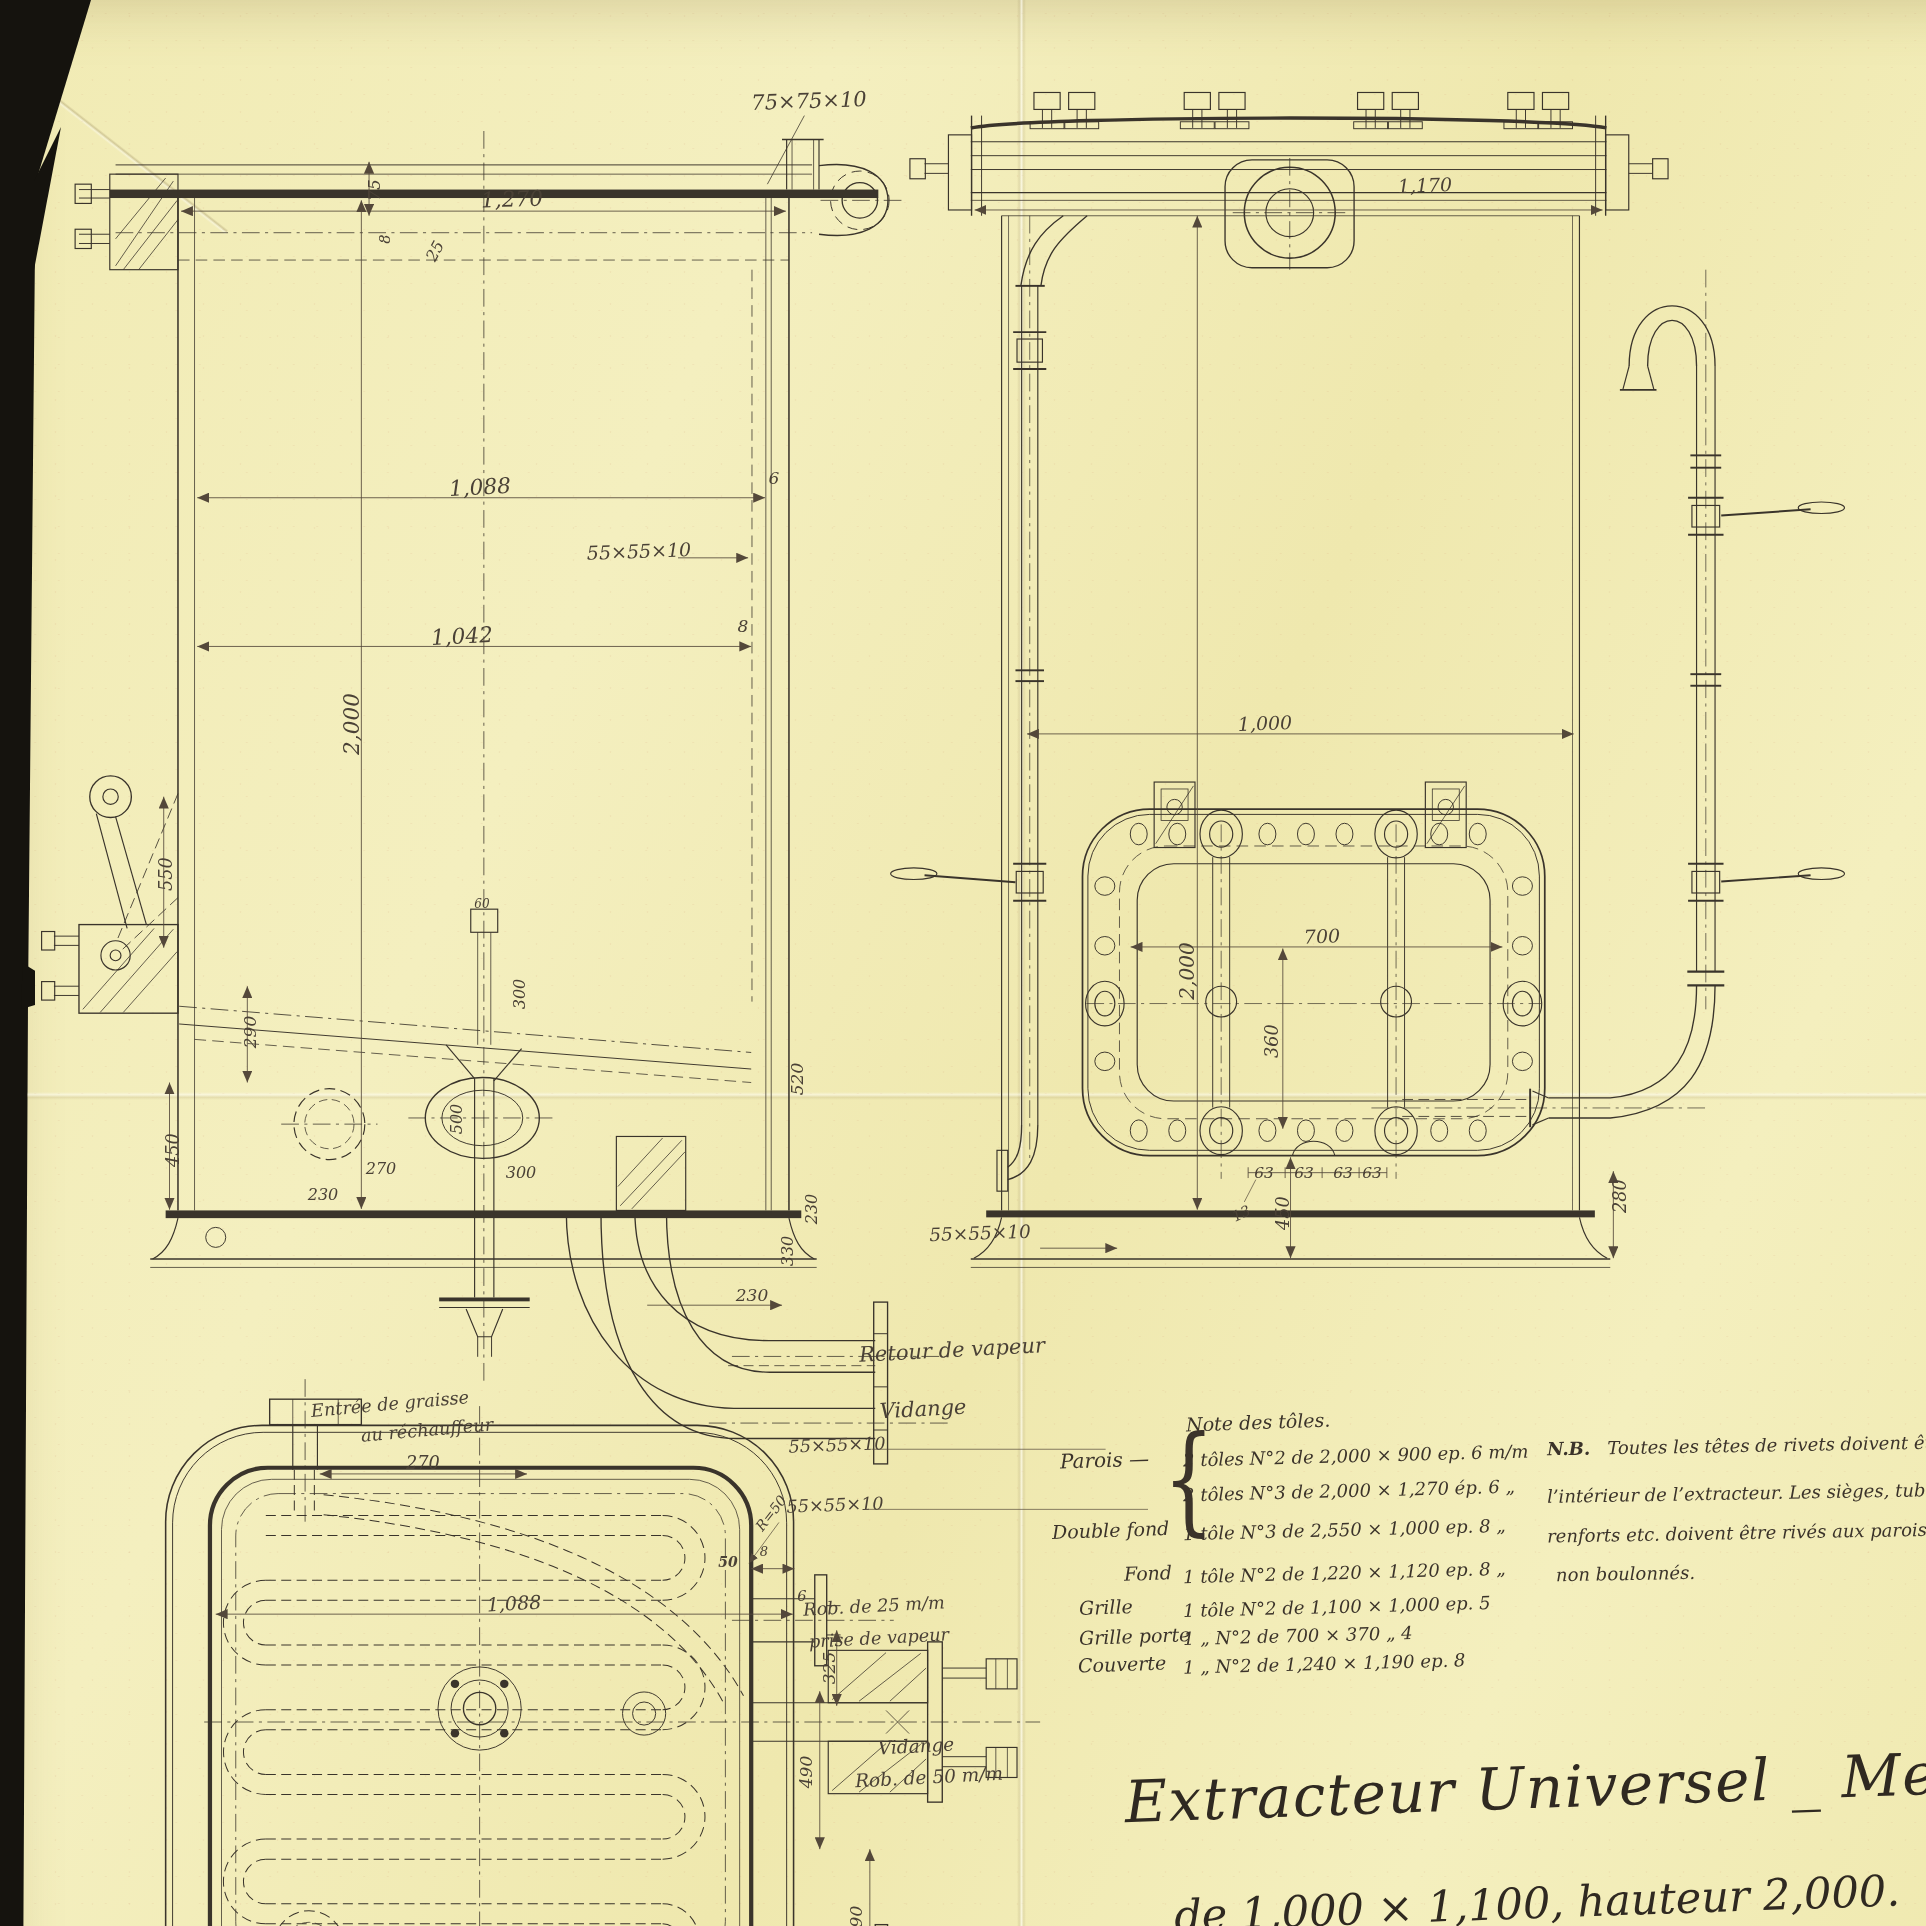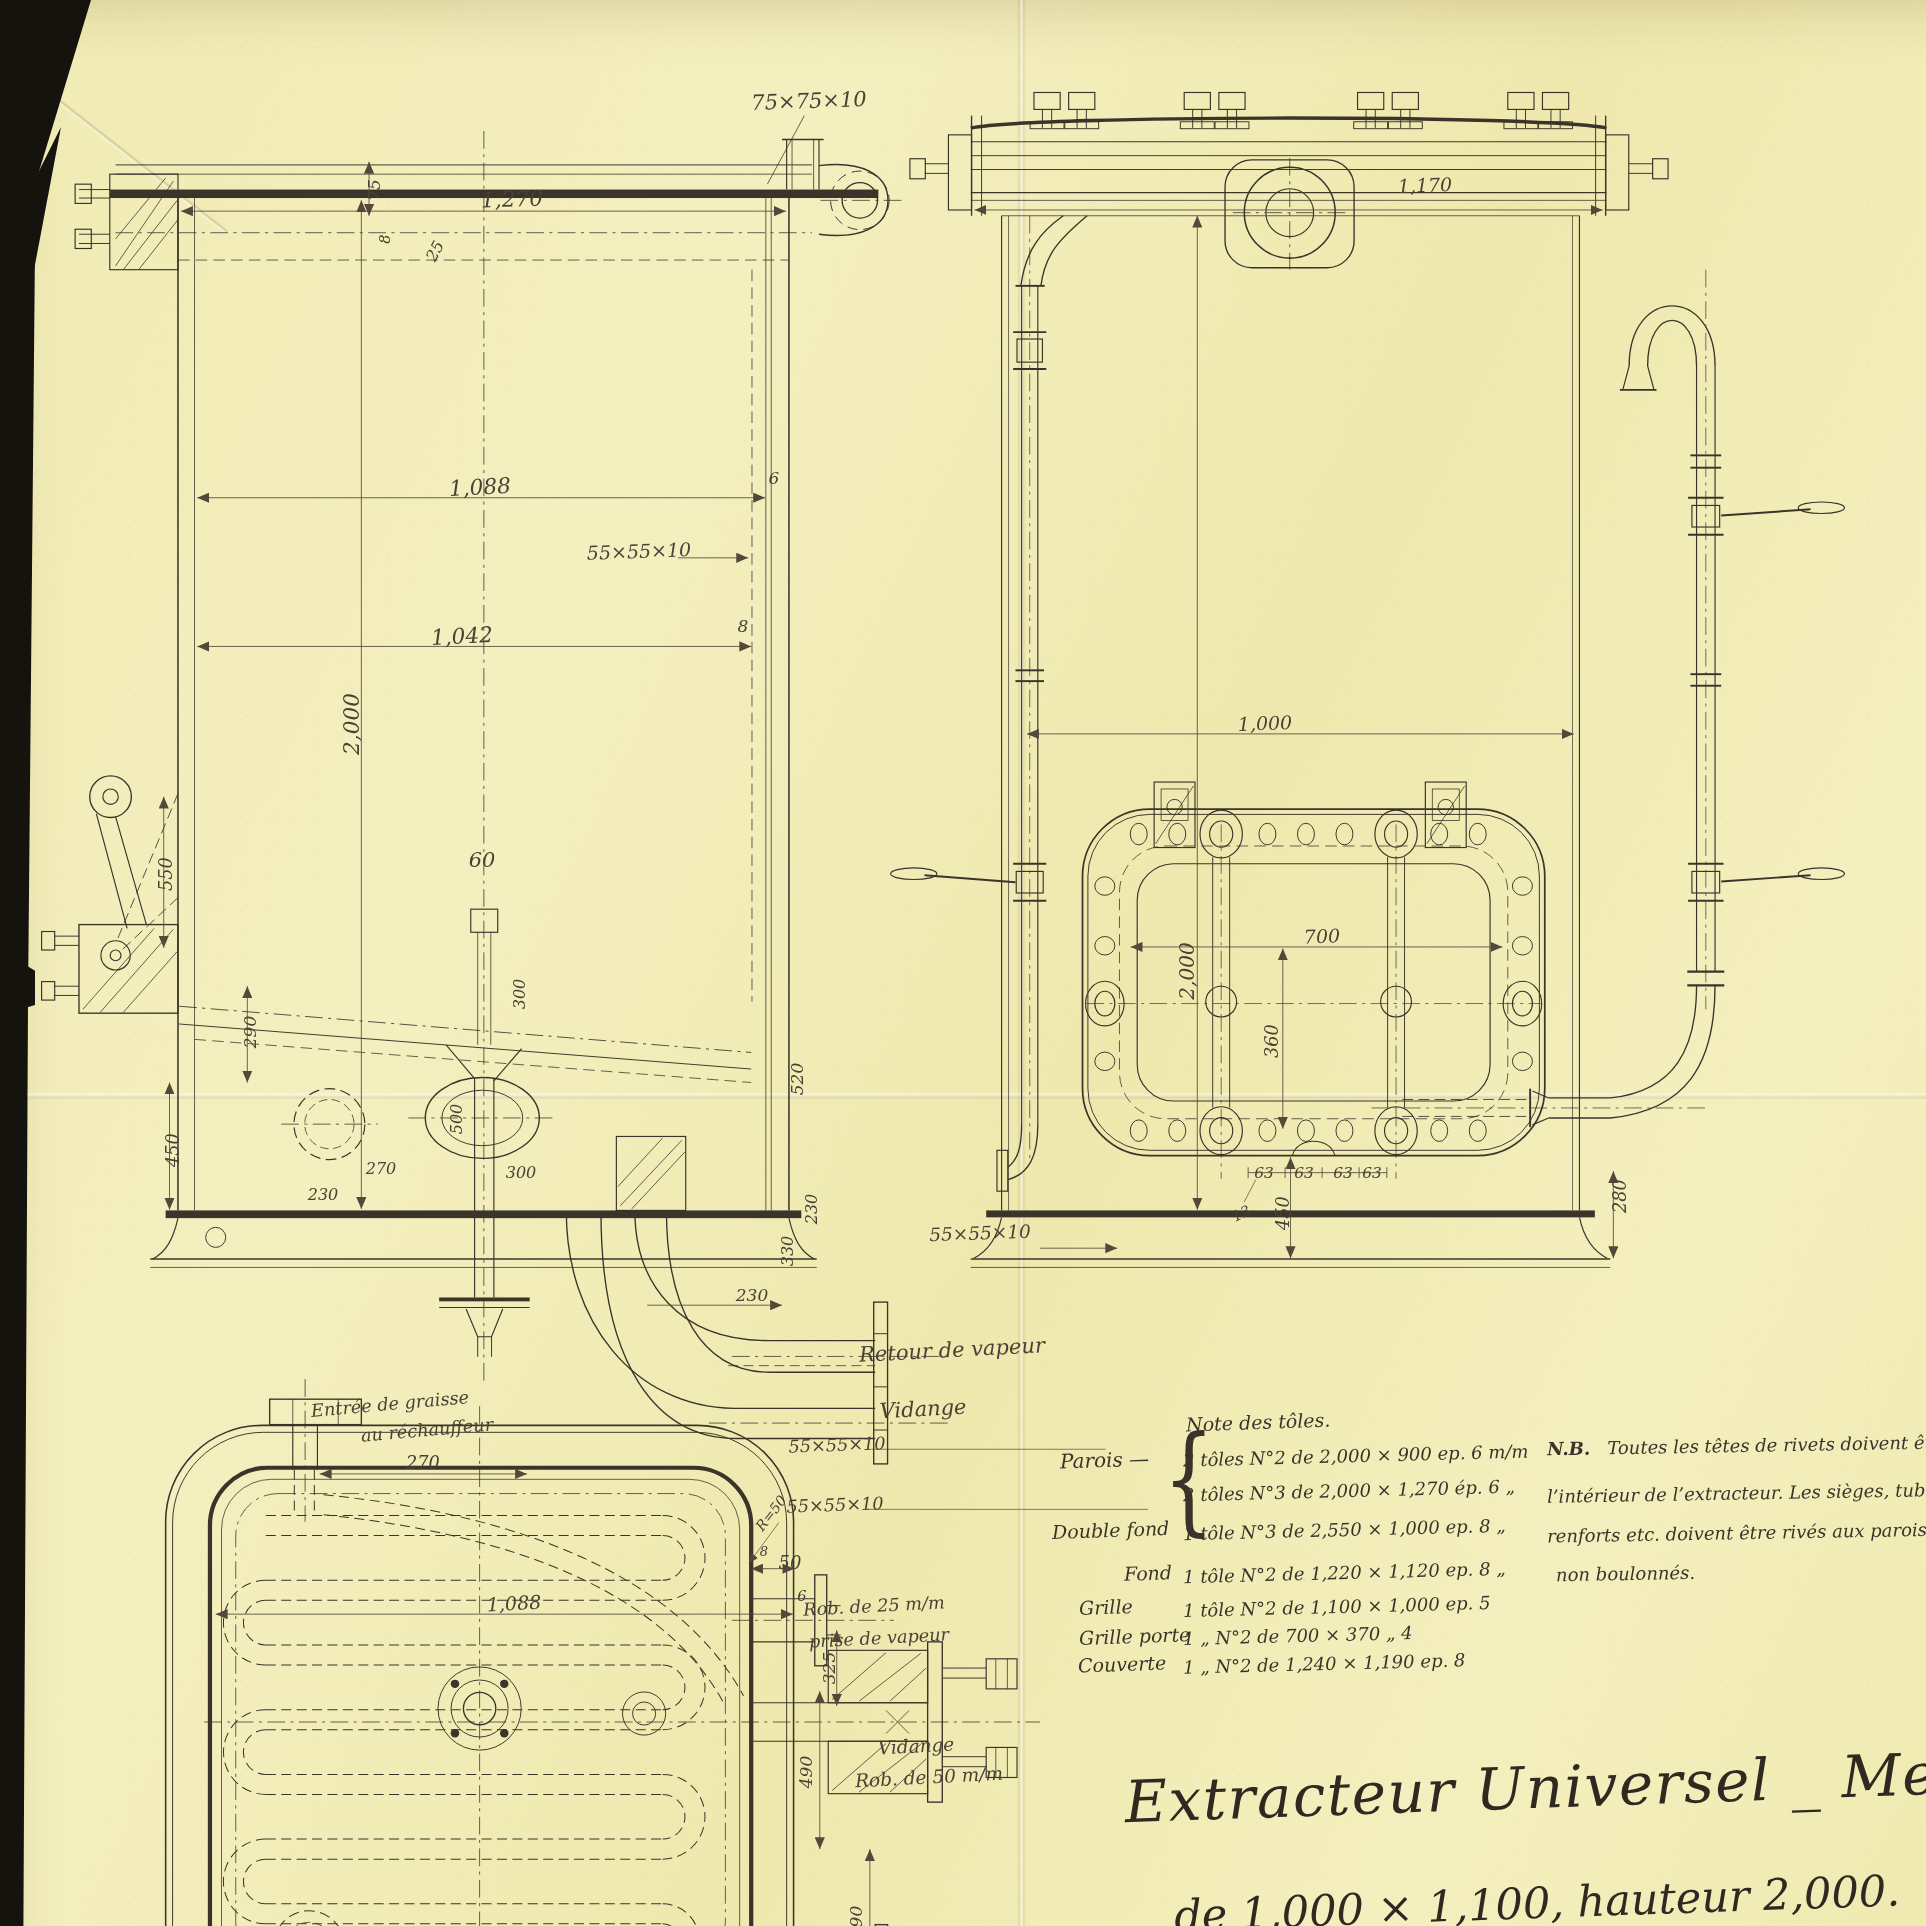--- a/index.html
+++ b/index.html
@@ -516,21 +516,21 @@
     <span class="ann" style="left: 512px; top: 199px; font-size: 21.6px; transform: translate(-50%, -50%) rotate(-2deg);">1,270</span>
     <span class="ann" style="left: 480px; top: 487px; font-size: 21.6px; transform: translate(-50%, -50%) rotate(-3deg);">1,088</span>
     <span class="ann" style="left: 774px; top: 478px; font-size: 17px; transform: translate(-50%, -50%) rotate(0deg);">6</span>
     <span class="ann" style="left: 639px; top: 551px; font-size: 19px; transform: translate(-50%, -50%) rotate(-2deg);">55×55×10</span>
     <span class="ann" style="left: 462px; top: 636px; font-size: 21.6px; transform: translate(-50%, -50%) rotate(-3deg);">1,042</span>
     <span class="ann" style="left: 743px; top: 626px; font-size: 17px; transform: translate(-50%, -50%) rotate(0deg);">8</span>
     <span class="ann" style="left: 351px; top: 724px; font-size: 21.6px; transform: translate(-50%, -50%) rotate(-90deg);">2,000</span>
     <span class="ann" style="left: 166px; top: 874px; font-size: 17.7px; transform: translate(-50%, -50%) rotate(-90deg);">550</span>
     <span class="ann" style="left: 250px; top: 1032px; font-size: 17px; transform: translate(-50%, -50%) rotate(-90deg);">290</span>
     <span class="ann" style="left: 173px; top: 1150px; font-size: 17.7px; transform: translate(-50%, -50%) rotate(-90deg);">450</span>
-    <span class="ann" style="left: 482px; top: 860px; font-size: 21px; transform: translate(-50%, -50%) rotate(0deg); font-style: italic;">60</span>
+    <span class="ann" style="left: 482px; top: 904px; font-size: 12px; transform: translate(-50%, -50%) rotate(0deg); font-style: italic;">60</span>
     <span class="ann" style="left: 519px; top: 994px; font-size: 16px; transform: translate(-50%, -50%) rotate(-90deg);">300</span>
     <span class="ann" style="left: 456px; top: 1119px; font-size: 16px; transform: translate(-50%, -50%) rotate(-90deg);">500</span>
     <span class="ann" style="left: 381px; top: 1168px; font-size: 16px; transform: translate(-50%, -50%) rotate(0deg);">270</span>
     <span class="ann" style="left: 323px; top: 1194px; font-size: 16px; transform: translate(-50%, -50%) rotate(0deg);">230</span>
     <span class="ann" style="left: 521px; top: 1172px; font-size: 16px; transform: translate(-50%, -50%) rotate(0deg);">300</span>
     <span class="ann" style="left: 797px; top: 1079px; font-size: 17px; transform: translate(-50%, -50%) rotate(-90deg);">520</span>
     <span class="ann" style="left: 811px; top: 1209px; font-size: 16px; transform: translate(-50%, -50%) rotate(-90deg);">230</span>
     <span class="ann" style="left: 787px; top: 1251px; font-size: 16px; transform: translate(-50%, -50%) rotate(-90deg);">330</span>
     <span class="ann" style="left: 752px; top: 1295px; font-size: 17px; transform: translate(-50%, -50%) rotate(0deg);">230</span>
     <span class="ann" style="left: 952px; top: 1350px; font-size: 21px; transform: translate(-50%, -50%) rotate(-3deg);">Retour de vapeur</span>
@@ -548,21 +548,21 @@
     <span class="ann" style="left: 1283px; top: 1213px; font-size: 17.7px; transform: translate(-50%, -50%) rotate(-90deg);">450</span>
     <span class="ann" style="left: 1620px; top: 1196px; font-size: 17.7px; transform: translate(-50%, -50%) rotate(-90deg);">280</span>
     <span class="ann" style="left: 980px; top: 1233px; font-size: 18.5px; transform: translate(-50%, -50%) rotate(-2deg);">55×55×10</span>
     <span class="ann" style="left: 390px; top: 1404px; font-size: 17.7px; transform: translate(-50%, -50%) rotate(-5deg);">Entrée de graisse</span>
     <span class="ann" style="left: 427px; top: 1430px; font-size: 17.7px; transform: translate(-50%, -50%) rotate(-5deg);">au réchauffeur</span>
     <span class="ann" style="left: 423px; top: 1463px; font-size: 17.7px; transform: translate(-50%, -50%) rotate(0deg);">270</span>
     <span class="ann" style="left: 837px; top: 1445px; font-size: 17.7px; transform: translate(-50%, -50%) rotate(-2deg);">55×55×10</span>
     <span class="ann" style="left: 835px; top: 1505px; font-size: 17.7px; transform: translate(-50%, -50%) rotate(-2deg);">55×55×10</span>
     <span class="ann" style="left: 771px; top: 1513px; font-size: 14px; transform: translate(-50%, -50%) rotate(-52deg);">R=50</span>
     <span class="ann" style="left: 764px; top: 1551px; font-size: 13px; transform: translate(-50%, -50%) rotate(0deg);">8</span>
-    <span class="ann" style="left: 790px; top: 1562px; font-size: 18px; transform: translate(-50%, -50%) rotate(0deg);">50</span>
+    <span class="ann" style="left: 728px; top: 1562px; font-size: 14px; transform: translate(-50%, -50%) rotate(0deg); font-weight: bold;">50</span>
     <span class="ann" style="left: 874px; top: 1606px; font-size: 17.7px; transform: translate(-50%, -50%) rotate(-3deg);">Rob. de 25 m/m</span>
     <span class="ann" style="left: 879px; top: 1638px; font-size: 17.7px; transform: translate(-50%, -50%) rotate(-3deg);">prise de vapeur</span>
     <span class="ann" style="left: 829px; top: 1668px; font-size: 17px; transform: translate(-50%, -50%) rotate(-90deg);">325</span>
     <span class="ann" style="left: 514px; top: 1603px; font-size: 19px; transform: translate(-50%, -50%) rotate(-3deg);">1,088</span>
     <span class="ann" style="left: 802px; top: 1595px; font-size: 14.6px; transform: translate(-50%, -50%) rotate(0deg);">6</span>
     <span class="ann" style="left: 916px; top: 1746px; font-size: 18.5px; transform: translate(-50%, -50%) rotate(-3deg);">Vidange</span>
     <span class="ann" style="left: 929px; top: 1777px; font-size: 18.5px; transform: translate(-50%, -50%) rotate(-3deg);">Rob. de 50 m/m</span>
     <span class="ann" style="left: 806px; top: 1772px; font-size: 17px; transform: translate(-50%, -50%) rotate(-90deg);">490</span>
     <span class="ann" style="left: 856px; top: 1922px; font-size: 17px; transform: translate(-50%, -50%) rotate(-90deg);">390</span>
   </div>

